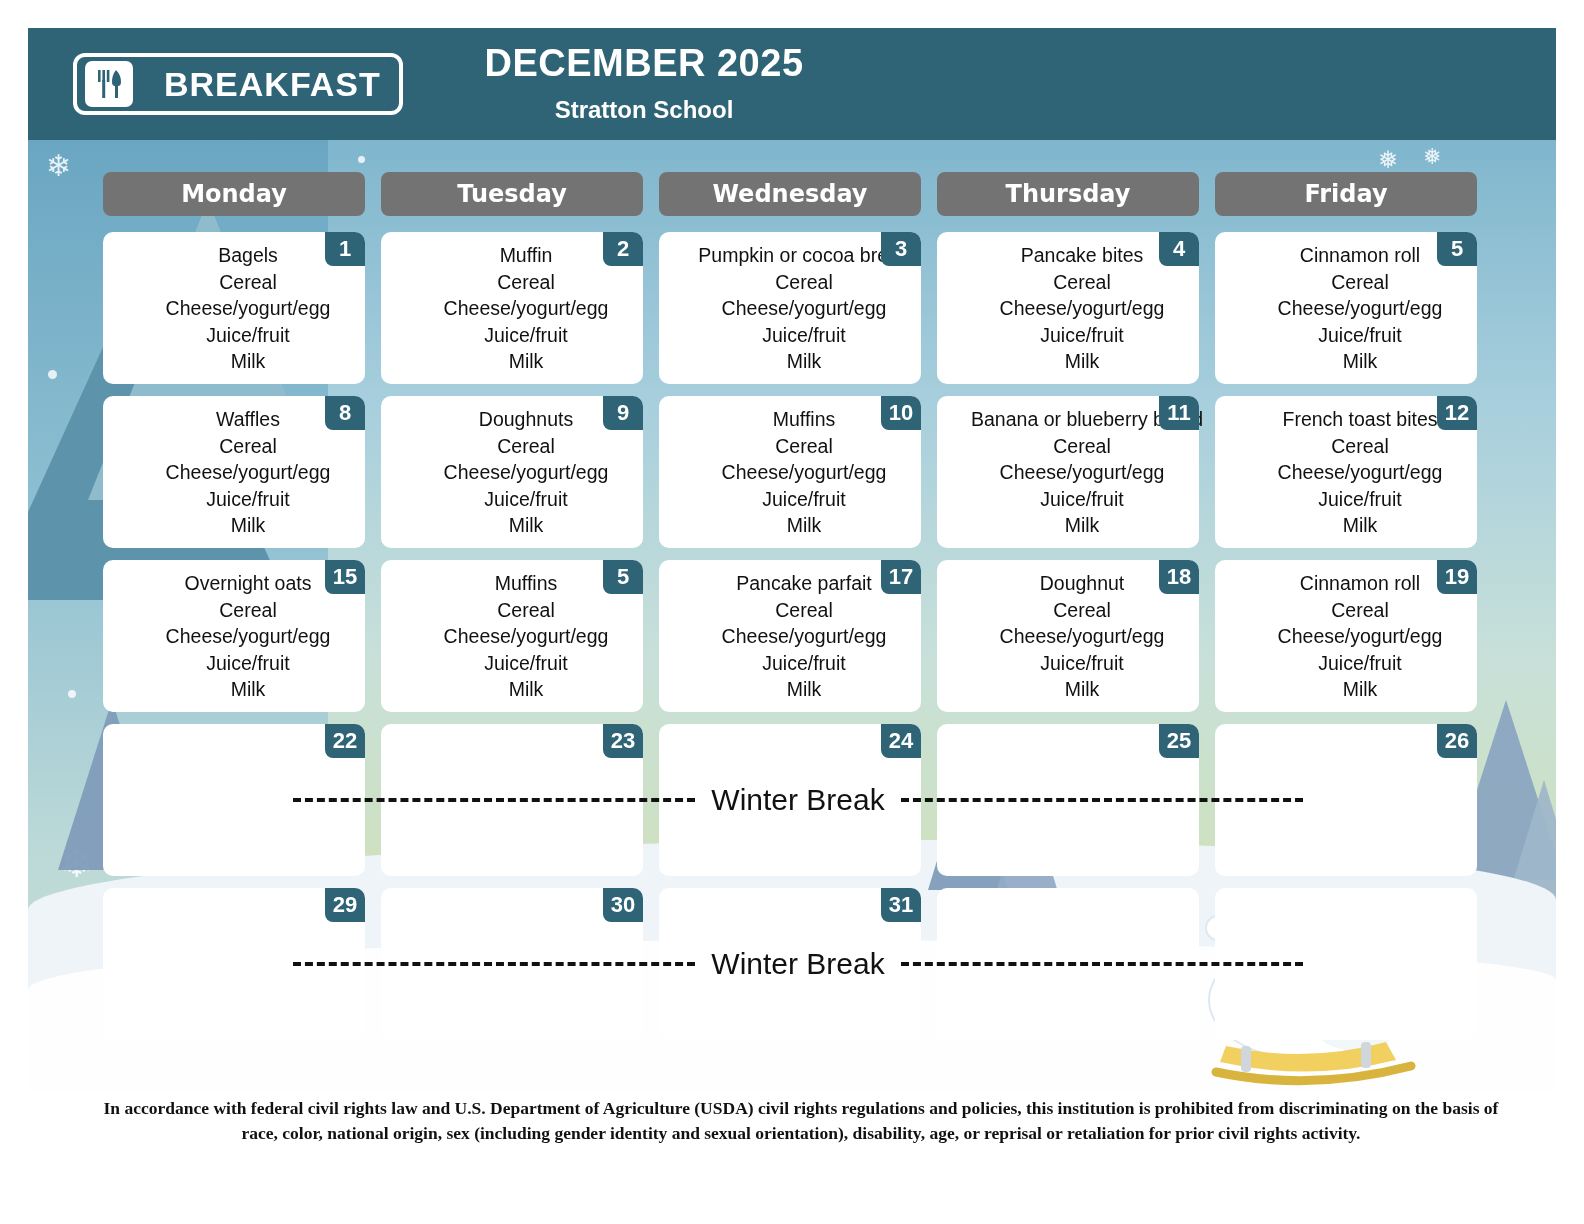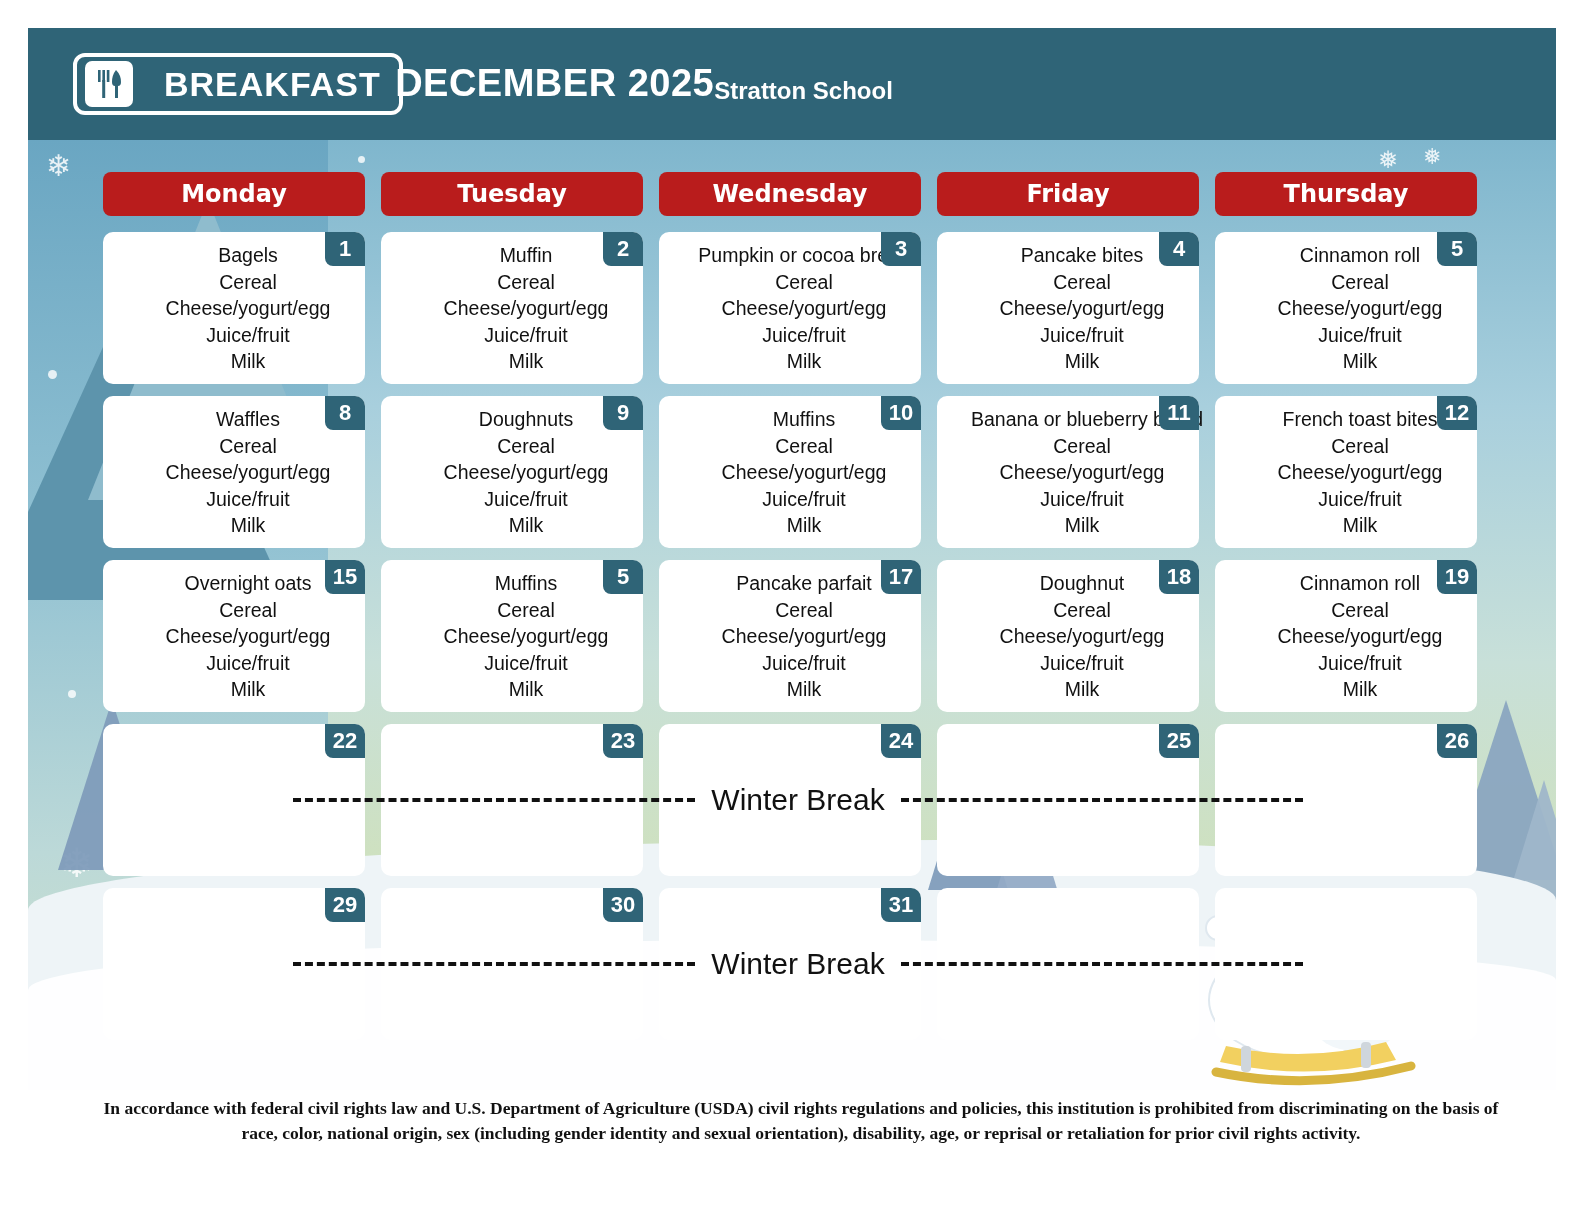--- a/index.html
+++ b/index.html
@@ -58,21 +58,21 @@
     letter-spacing: 1px;
     margin-left: 17px;
   }
   .title-block {
     position: absolute;
     left: 0;
     top: 0;
     width: 1232px;
     height: 112px;
     display: flex;
-    flex-direction: row;
+    flex-direction: column;
     align-items: center;
     justify-content: center;
     pointer-events: none;
   }
   .title-main {
     color: #ffffff;
     font-size: 38px;
     font-weight: bold;
     letter-spacing: 0.5px;
     line-height: 1.05;
@@ -167,21 +167,21 @@
     position: absolute;
     left: 75px;
     top: 32px;
     width: 1390px;
     display: flex;
     gap: 16px;
   }
   .dow {
     width: 262px;
     height: 44px;
-    background: #b91c1c;
+    background: #737373;
     border-radius: 8px;
     color: #ffffff;
     font-size: 24px;
     font-weight: bold;
     display: flex;
     align-items: center;
     justify-content: center;
     font-family: "DejaVu Sans", sans-serif;
   }
   .weeks {
@@ -344,22 +344,22 @@
       <div class="title-main">DECEMBER 2025</div>
       <div class="title-sub">Stratton School</div>
     </div>
   </div>
 
   <div class="calendar">
     <div class="dow-row">
       <div class="dow">Monday</div>
       <div class="dow">Tuesday</div>
       <div class="dow">Wednesday</div>
+      <div class="dow">Thursday</div>
       <div class="dow">Friday</div>
-      <div class="dow">Thursday</div>
     </div>
 
     <div class="weeks" id="weeks-container">
         <div class="week">
           <div class="cell">
             <div class="daynum">1</div>
             <div class="menu">
               <div class="line1">Bagels</div>
               <div>Cereal</div>
               <div>Cheese/yogurt/egg</div>

